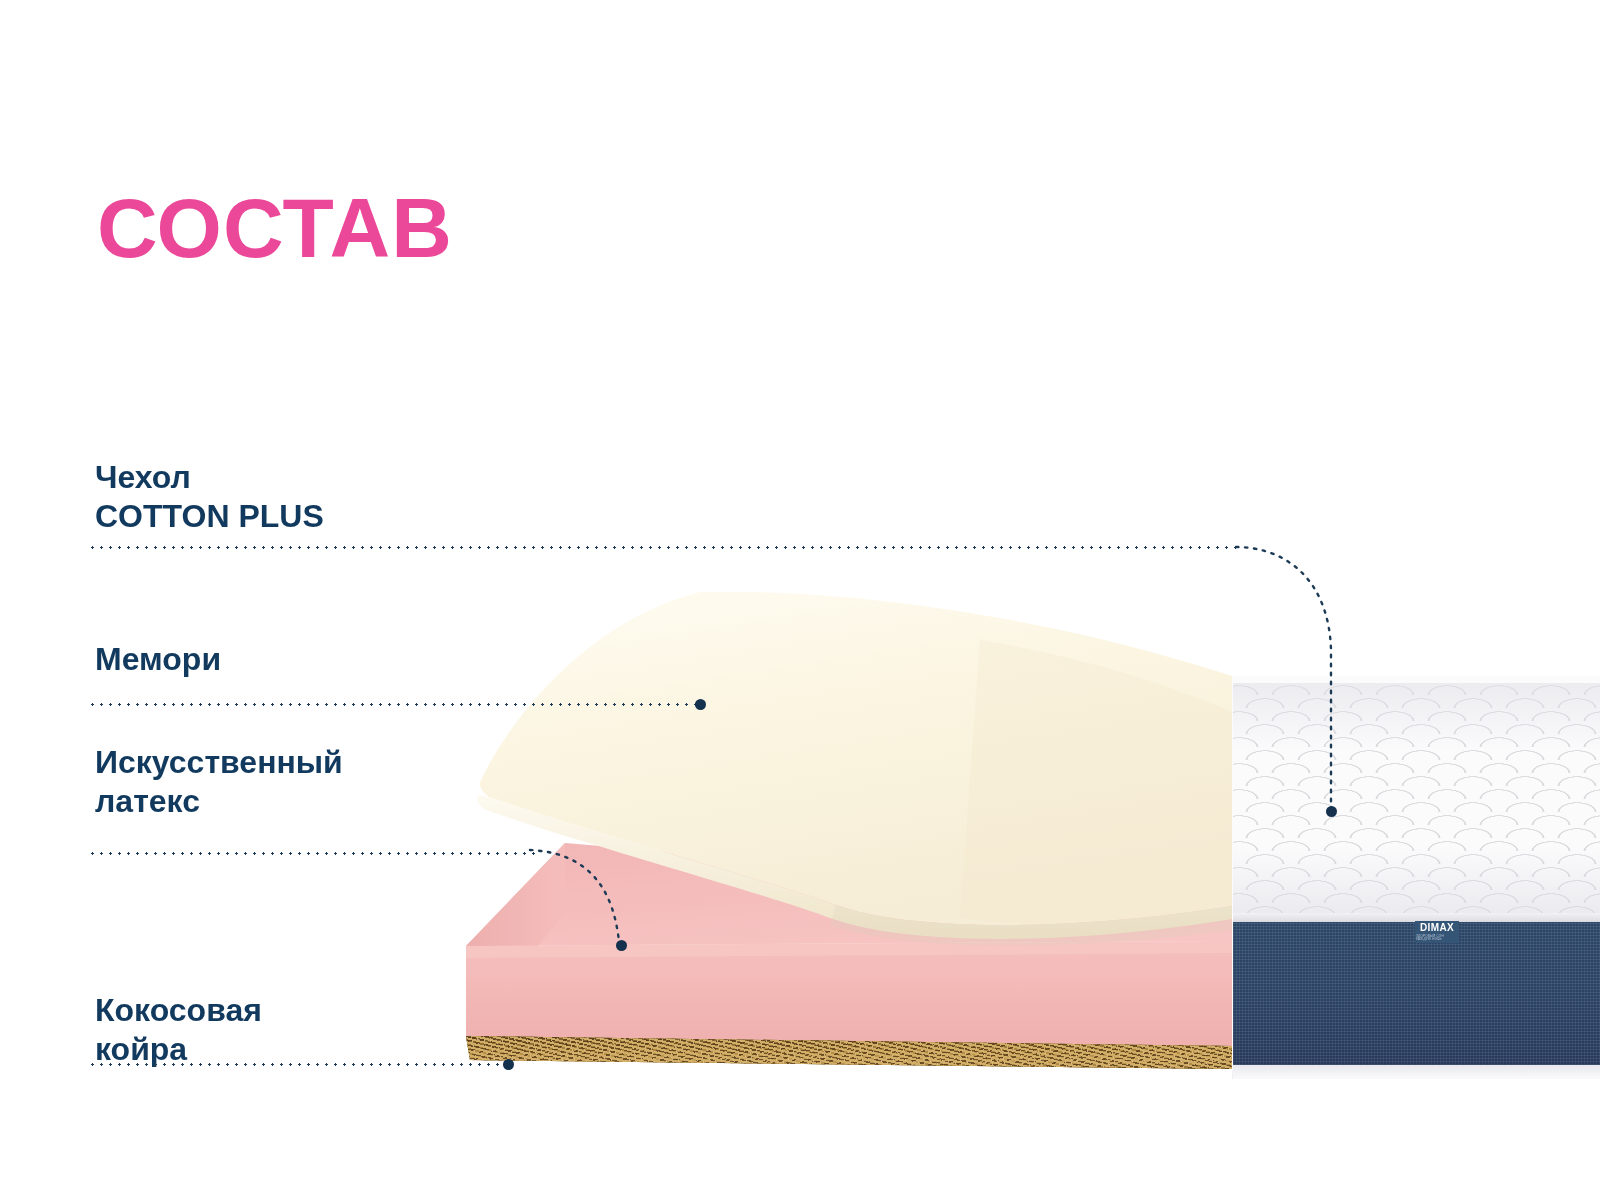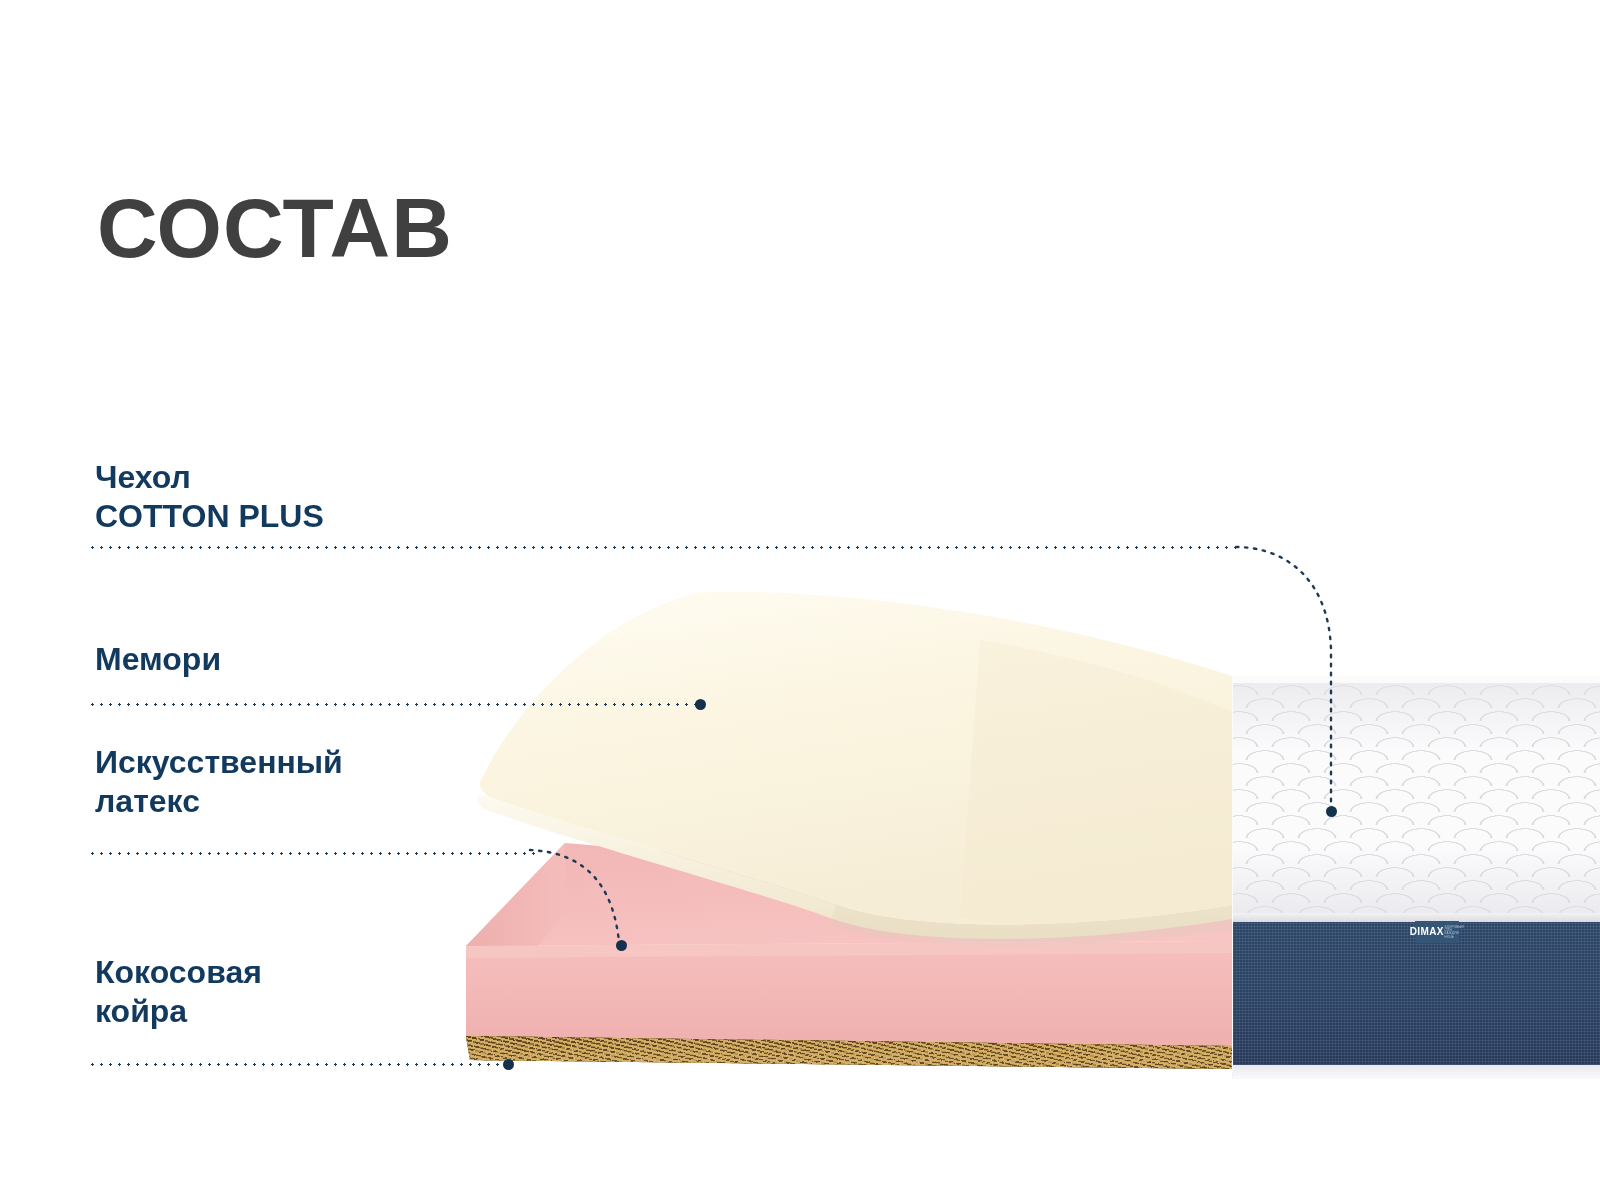--- a/index.html
+++ b/index.html
@@ -19,39 +19,39 @@
   }
 
   
   #page-title {
     position: absolute;
     left: 97px;
     top: 186px;
     font-size: 84px;
     font-weight: 700;
     letter-spacing: 1px;
-    color: #404040;
+    color: #ec4899;
     line-height: 1;
     white-space: nowrap;
   }
 
   
   .layer-label {
     position: absolute;
     left: 95px;
     color: #123A5E;
     font-size: 32px;
     font-weight: 700;
     line-height: 1.22;
     white-space: pre-line;
   }
   .layer-label.lbl-cover  { top: 458px; }
   .layer-label.lbl-memory { top: 640px; text-align: center; }
   .layer-label.lbl-latex  { top: 743px; }
-  .layer-label.lbl-coir   { top: 953px; }
+  .layer-label.lbl-coir   { top: 991px; }
 
   
   .leader {
     position: absolute;
     height: 3px;
     background-image: radial-gradient(circle, #1c3a55 1.1px, rgba(0,0,0,0) 1.3px);
     background-size: 9px 3px;
     background-repeat: repeat-x;
     background-position: 0 center;
   }
@@ -152,21 +152,21 @@
 
   
   #brand-patch {
     position: absolute;
     left: 1415px;
     top: 921px;
     width: 44px;
     height: 22px;
     background: #355577;
     display: flex;
-    flex-direction: row;
+    flex-direction: column;
     align-items: center;
     justify-content: center;
     line-height: 1;
   }
   #brand-patch .brand-name {
     color: #ffffff;
     font-size: 10px;
     font-weight: 700;
     letter-spacing: .4px;
   }

